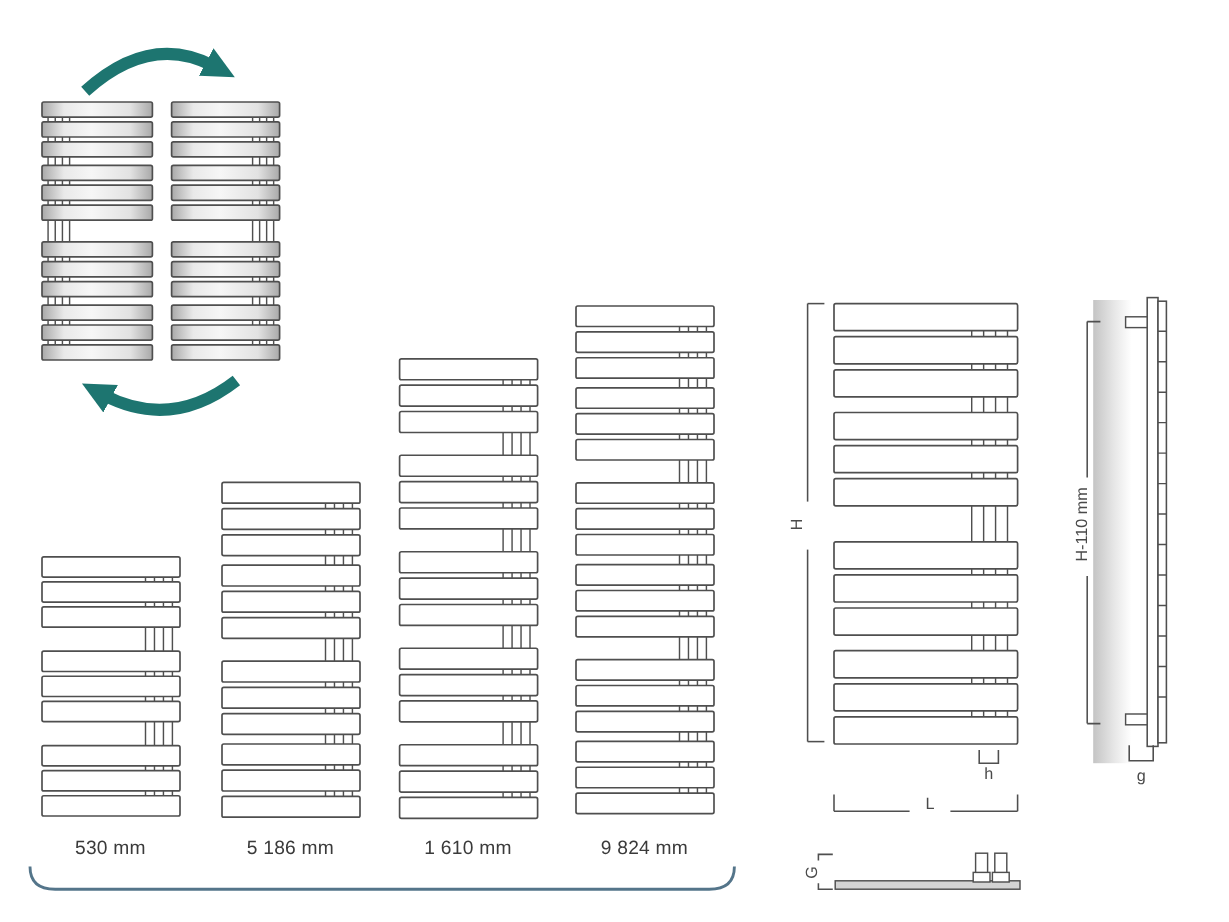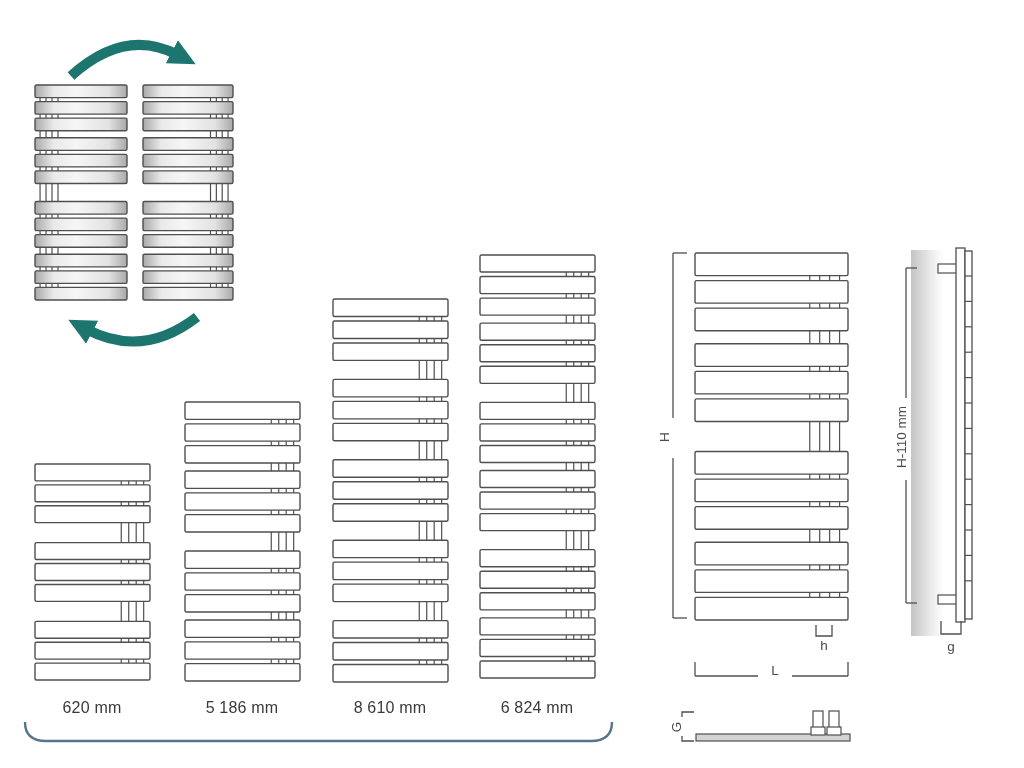--- a/index.html
+++ b/index.html
@@ -527,24 +527,24 @@
       </g>
       <g>
         <path d="M 906 268 L 906 398" stroke="#4f4f4f" stroke-width="1.3" fill="none"></path>
         <path d="M 906 480 L 906 603" stroke="#4f4f4f" stroke-width="1.3" fill="none"></path>
         <path d="M 906 268 L 917 268" stroke="#4f4f4f" stroke-width="1.3" fill="none"></path>
         <path d="M 906 603 L 917 603" stroke="#4f4f4f" stroke-width="1.3" fill="none"></path>
       </g>
       <path d="M 941 621 L 941 634 L 961 634 L 961 621" fill="none" stroke="#4f4f4f" stroke-width="1.3"></path>
     </svg>
 
-  <div class="lbl size" style="left:92px;top:708px">620 mm</div>
+  <div class="lbl size" style="left:92px;top:708px">530 mm</div>
   <div class="lbl size" style="left:242px;top:708px">5 186 mm</div>
-  <div class="lbl size" style="left:390px;top:708px">8 610 mm</div>
-  <div class="lbl size" style="left:537px;top:708px">6 824 mm</div>
+  <div class="lbl size" style="left:390px;top:708px">1 610 mm</div>
+  <div class="lbl size" style="left:537px;top:708px">9 824 mm</div>
 
   <div class="lbl dim rot" style="left:664px;top:437px">H</div>
   <div class="lbl dim" style="left:824px;top:645px">h</div>
   <div class="lbl dim" style="left:775px;top:670px">L</div>
   <div class="lbl dim rot" style="left:676px;top:727px">G</div>
   <div class="lbl dim rot" style="left:901px;top:437px">H-110 mm</div>
   <div class="lbl dim" style="left:951px;top:646px">g</div>
 </div>
 
 </body></html>

